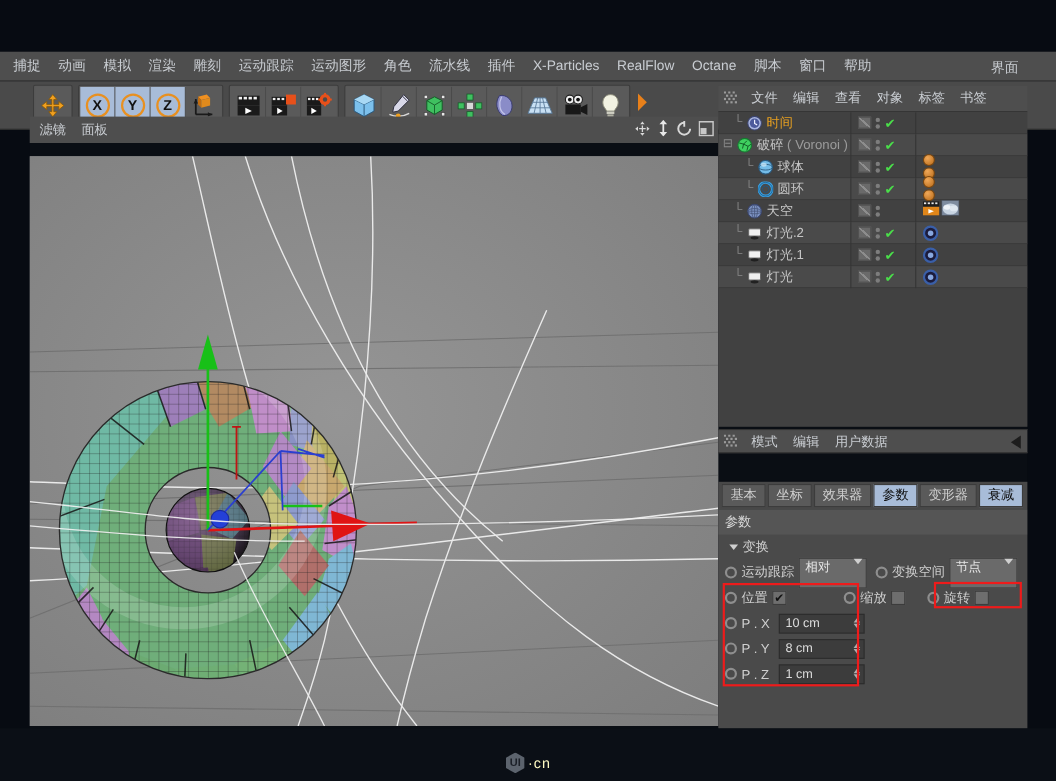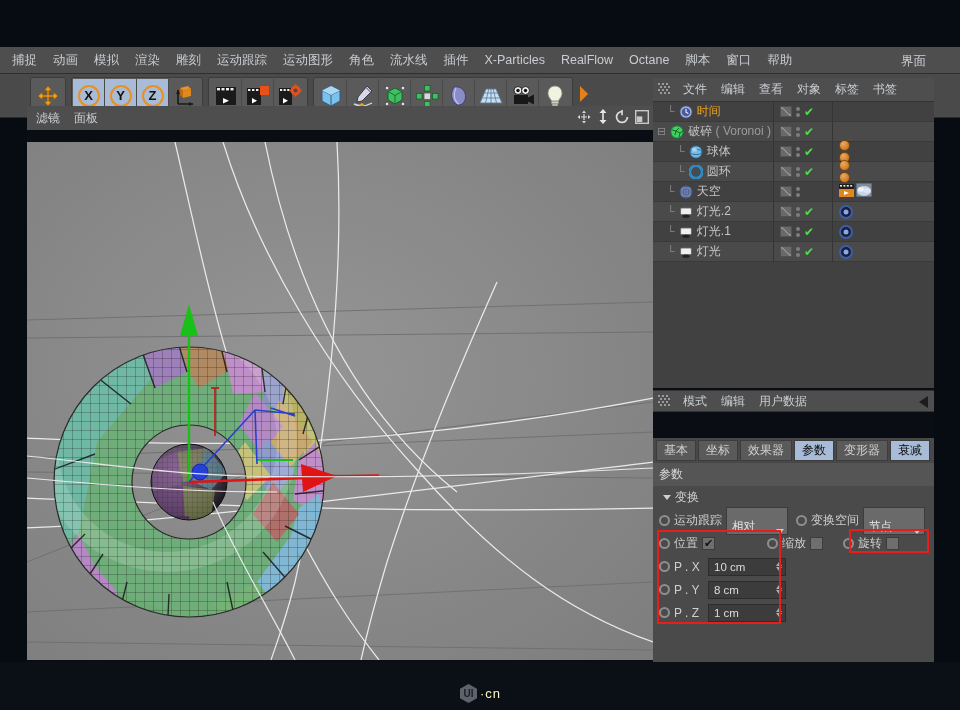--- a/index.html
+++ b/index.html
@@ -134,21 +134,21 @@
   .sec-title { font-size:12px; color:#d8d8d8; padding:3px 6px; background:#555; }
   .sub-title { font-size:12px; color:#d0d0d0; padding:3px 6px 3px 10px; }
   .prm-row { display:flex; align-items:center; height:23px; padding-left:6px; gap:4px; }
   .radio { width:11px; height:11px; border-radius:50%; background:#4a4a4a;
     border:2px solid #8e8e8e; flex:none; }
   .plabel { font-size:12px; color:#cfcfcf; white-space:nowrap; }
   .chk { width:13px; height:13px; background:#6e6e6e; border:1px solid #3c3c3c;
     display:flex; align-items:center; justify-content:center;
     font-size:11px; color:#111; font-weight:bold; }
   .combo { height:28px; background:#6a6a6a; border:1px solid #3c3c3c;
-    display:flex; align-items:flex-end; justify-content:space-between;
+    display:flex; align-items:flex-start; justify-content:space-between;
     padding:0 3px 0 5px; font-size:11.5px; color:#e6e6e6; min-width:58px; }
   .combo .car { width:0;height:0;border-left:4px solid transparent;
     border-right:4px solid transparent;border-top:5px solid #cfcfcf; }
   .numfield { height:18px; background:#3c3c3c; border:1px solid #2c2c2c;
     display:flex; align-items:center; justify-content:space-between;
     padding:0 3px 0 5px; font-size:11.5px; color:#dcdcdc; width:78px; }
   .spin { display:flex; flex-direction:column; gap:1px; }
   .spin i { width:0;height:0;border-left:3px solid transparent;
     border-right:3px solid transparent; display:block; }
   .spin i.u { border-bottom:4px solid #b0b0b0; }

